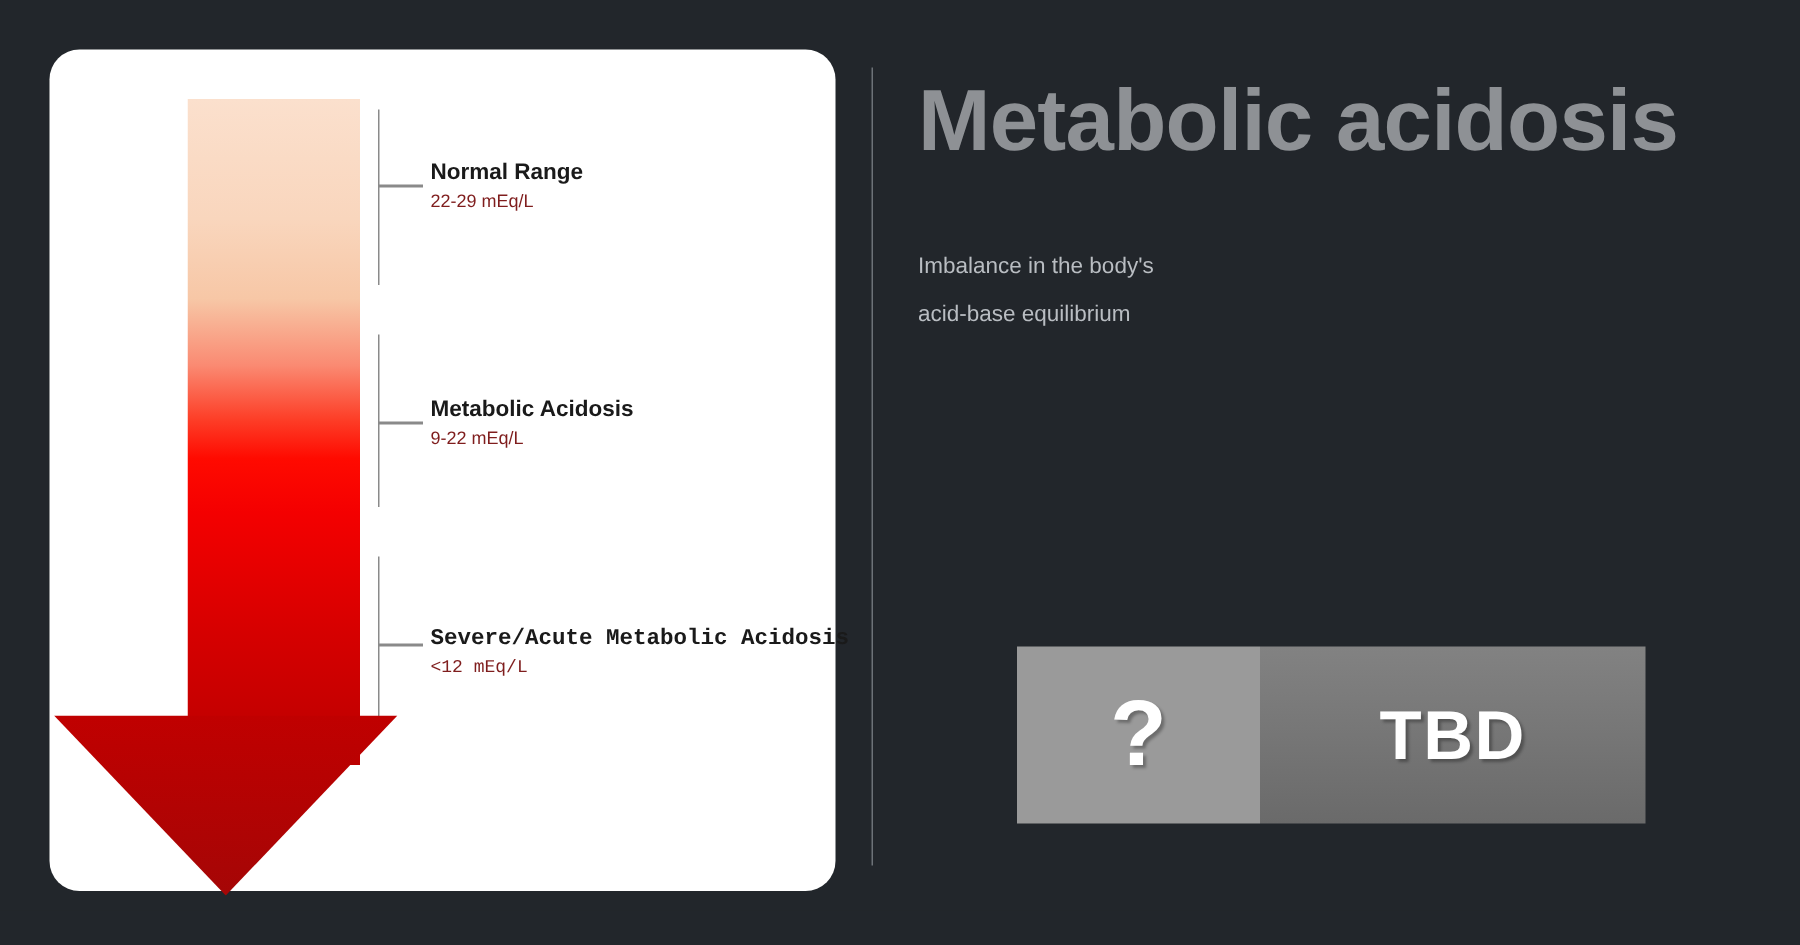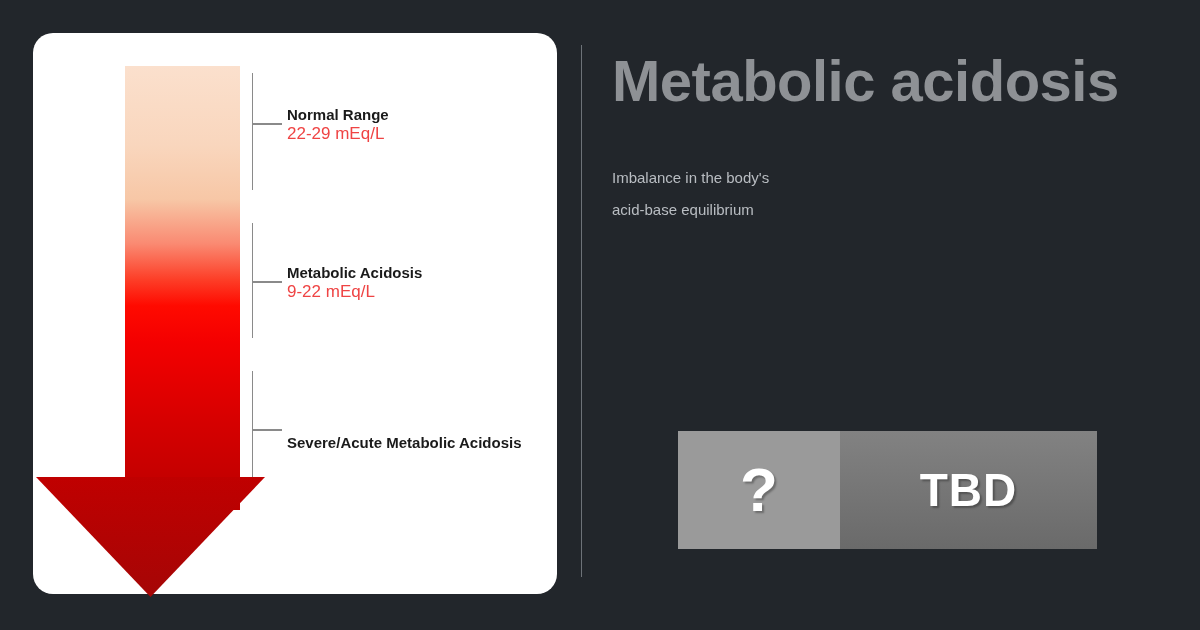--- a/index.html
+++ b/index.html
@@ -69,25 +69,25 @@
     left: 254px;
     color: #1a1a1a;
   }
   .label-title {
     font-size: 15px;
     font-weight: bold;
     line-height: 19px;
     white-space: nowrap;
   }
   .label-value {
-    font-size: 17px;
+    font-size: 12px;
     font-weight: normal;
     line-height: 20px;
     white-space: nowrap;
-    color: #ef4444;
+    color: #7f1d1d;
   }
 
   
   .divider {
     position: absolute;
     left: 581px;
     top: 45px;
     width: 1px;
     height: 532px;
     background: #6d7278;
@@ -198,22 +198,23 @@
 
     <div class="bracket" style="left:219px; top:190px; height:115px;"></div>
     <div class="leader" style="left:219px; top:248px;"></div>
     <div class="label-block" style="top:230px;">
       <div class="label-title">Metabolic Acidosis</div>
       <div class="label-value">9-22 mEq/L</div>
     </div>
 
     <div class="bracket" style="left:219px; top:338px; height:117px;"></div>
     <div class="leader" style="left:219px; top:396px;"></div>
-    <div class="label-block" style="top:400px;">
+    <div class="label-block" style="top:383px;font-family:Liberation Mono, monospace;">
       <div class="label-title">Severe/Acute Metabolic Acidosis</div>
+      <div class="label-value">&lt;12 mEq/L</div>
     </div>
   </div>
 
   <div class="arrow-head">
     <svg width="229" height="120" viewBox="0 0 229 120">
       <defs>
         <linearGradient id="headGrad" x1="0" y1="0" x2="0" y2="1">
           <stop offset="0%" stop-color="#c00000"></stop>
           <stop offset="100%" stop-color="#a50606"></stop>
         </linearGradient>

